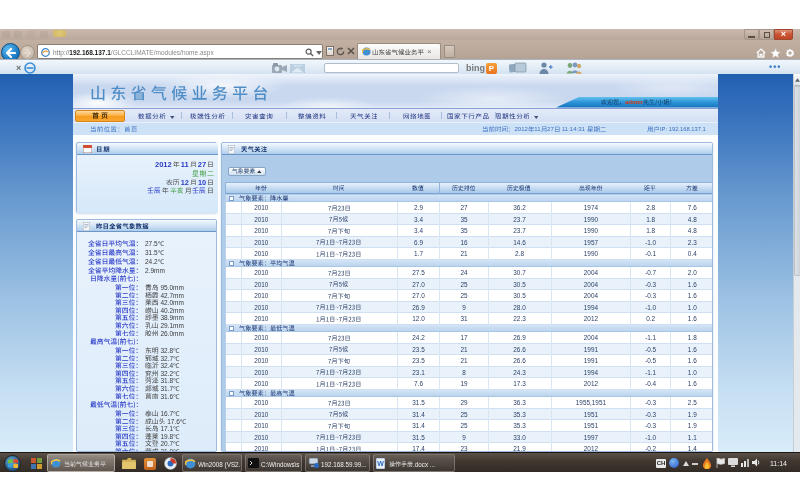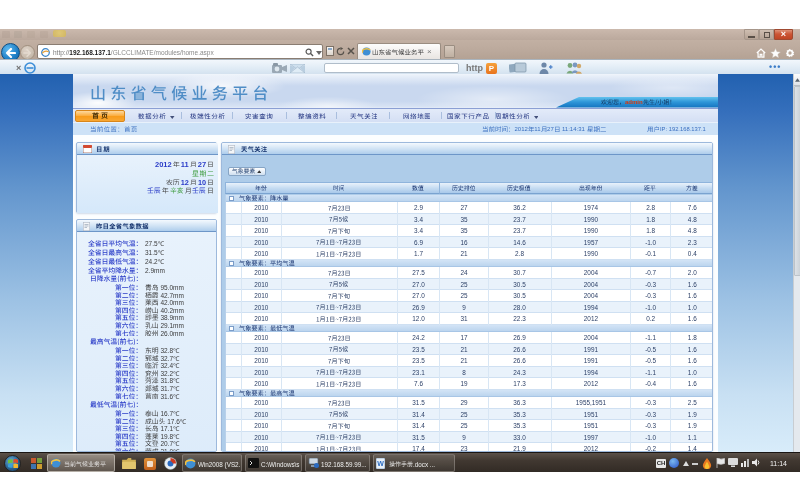--- a/index.html
+++ b/index.html
@@ -97,21 +97,21 @@
         <rect x="1" y="0" width="5" height="3" rx="1" fill="#8a98a5"></rect>
         <circle cx="5" cy="6" r="2.4" fill="#dfe8ef"></circle>
         <path d="M10 4 L15 2 L15 9 L10 7 Z" fill="#9aa8b5"></path>
       </svg>
       <svg style="position:absolute;left:290px;top:4px" width="15" height="9" viewBox="0 0 15 9">
         <path d="M0 9 L5 4 L0 1 Z M15 9 L10 4 L15 1 Z" fill="#b9cee0"></path>
         <path d="M0 0 L15 0 L7.5 5.5 Z" fill="#cfe0ee" stroke="#9ab2c8" stroke-width=".6"></path>
         <path d="M0 9 L7.5 3 L15 9 Z" fill="#dfecf6" stroke="#9ab2c8" stroke-width=".6"></path>
       </svg>
       <div style="left:324px;top:2.5px;width:135px;height:10.5px;background:#fff;border:1px solid #b0bdca;border-radius:2px;"></div>
-      <div style="left:466px;top:3px;width:30px;height:10px;font-size:9px;line-height:10px;color:#777;font-weight:bold;letter-spacing:0">http</div>
+      <div style="left:466px;top:3px;width:30px;height:10px;font-size:9px;line-height:10px;color:#777;font-weight:bold;letter-spacing:0">bing</div>
       <div style="left:486px;top:2.5px;width:11px;height:11px;background:linear-gradient(#f6a13b,#e8731d);border-radius:2px;color:#fff;font-size:8px;font-weight:bold;text-align:center;line-height:11px">P</div>
       <svg style="position:absolute;left:509px;top:2px" width="18" height="12" viewBox="0 0 18 12">
         <rect x="0" y="2" width="10" height="8" rx="1" fill="#8fa8be" transform="rotate(-8 5 6)"></rect>
         <rect x="6" y="1" width="11" height="9" rx="1" fill="#b8cad9" stroke="#7a93a8" stroke-width=".7"></rect>
       </svg>
       <svg style="position:absolute;left:539px;top:2px" width="14" height="12" viewBox="0 0 14 12">
         <circle cx="5" cy="3" r="2.6" fill="#6d87a8"></circle>
         <path d="M0.5 12 A4.5 5 0 0 1 9.5 12 Z" fill="#6d87a8"></path>
         <path d="M10 5 L13.5 5 M11.7 3.2 L11.7 6.8" stroke="#5588cc" stroke-width="1.4"></path>
       </svg>

